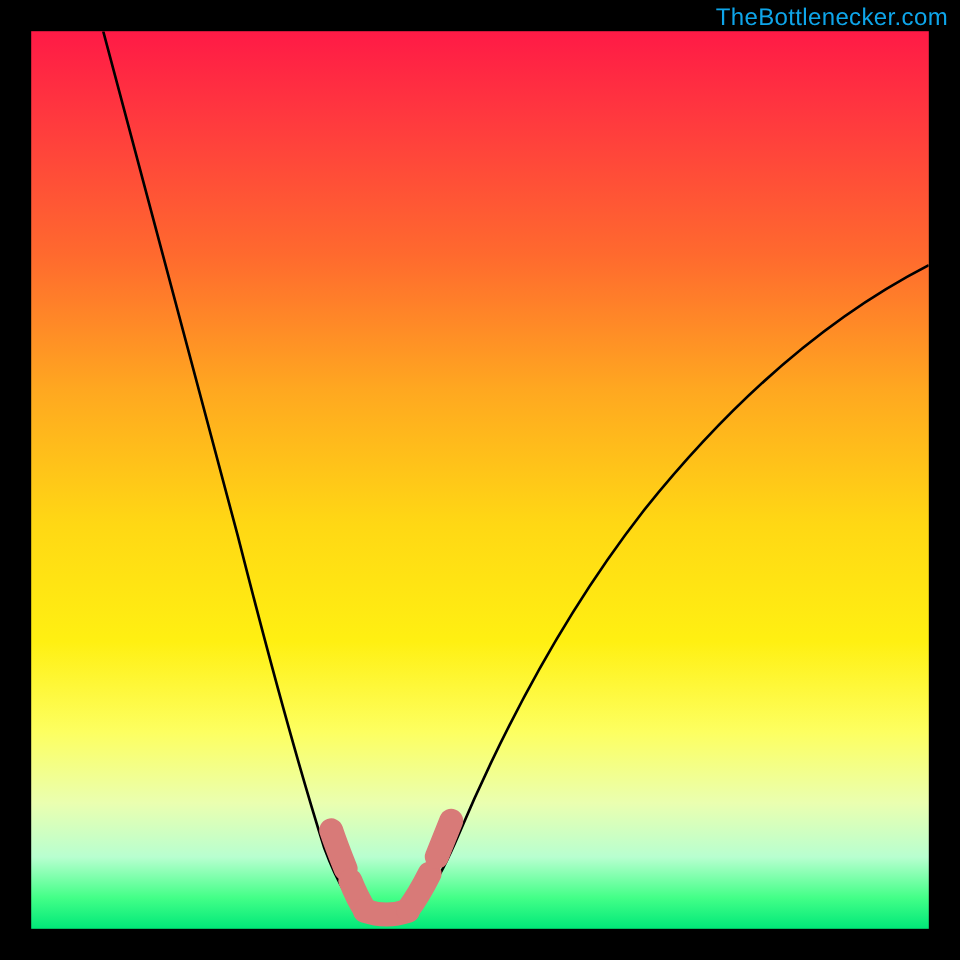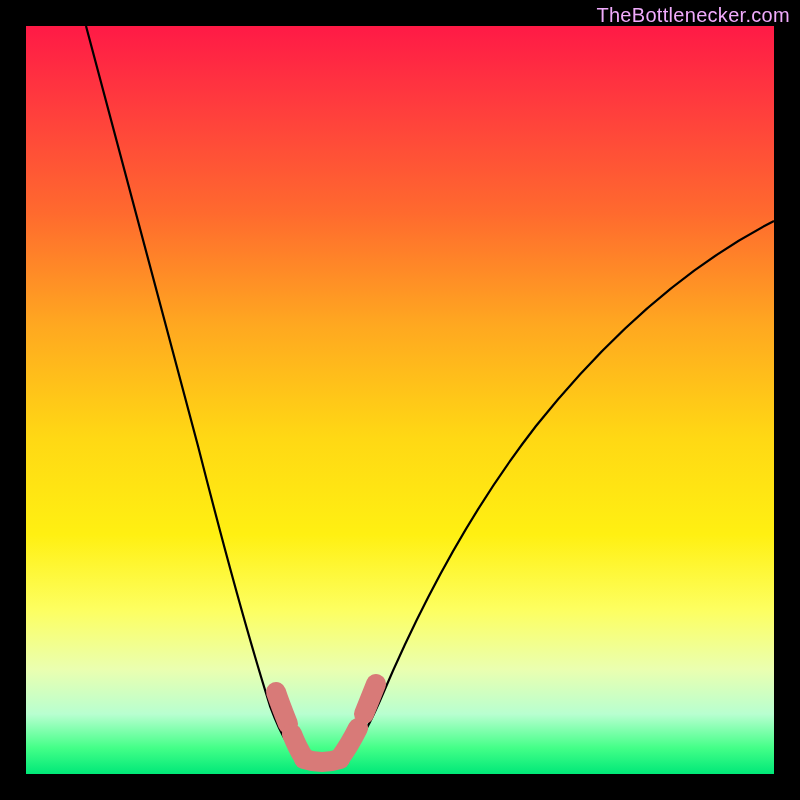--- a/index.html
+++ b/index.html
@@ -27,21 +27,21 @@
       #eaffb0 86%,
       #b8ffd0 92%,
       #44ff88 96.5%,
       #00e878 100%);
     overflow: hidden;
   }
   .watermark {
     position: absolute;
     top: 4px;
     right: 10px;
-    color: #f0abfc;
+    color: #0ea5e9;
     font-size: 20px;
     font-weight: 500;
     letter-spacing: 0.3px;
     z-index: 10;
   }
   svg.curves {
     position: absolute;
     left: 0;
     top: 0;
     width: 748px;

